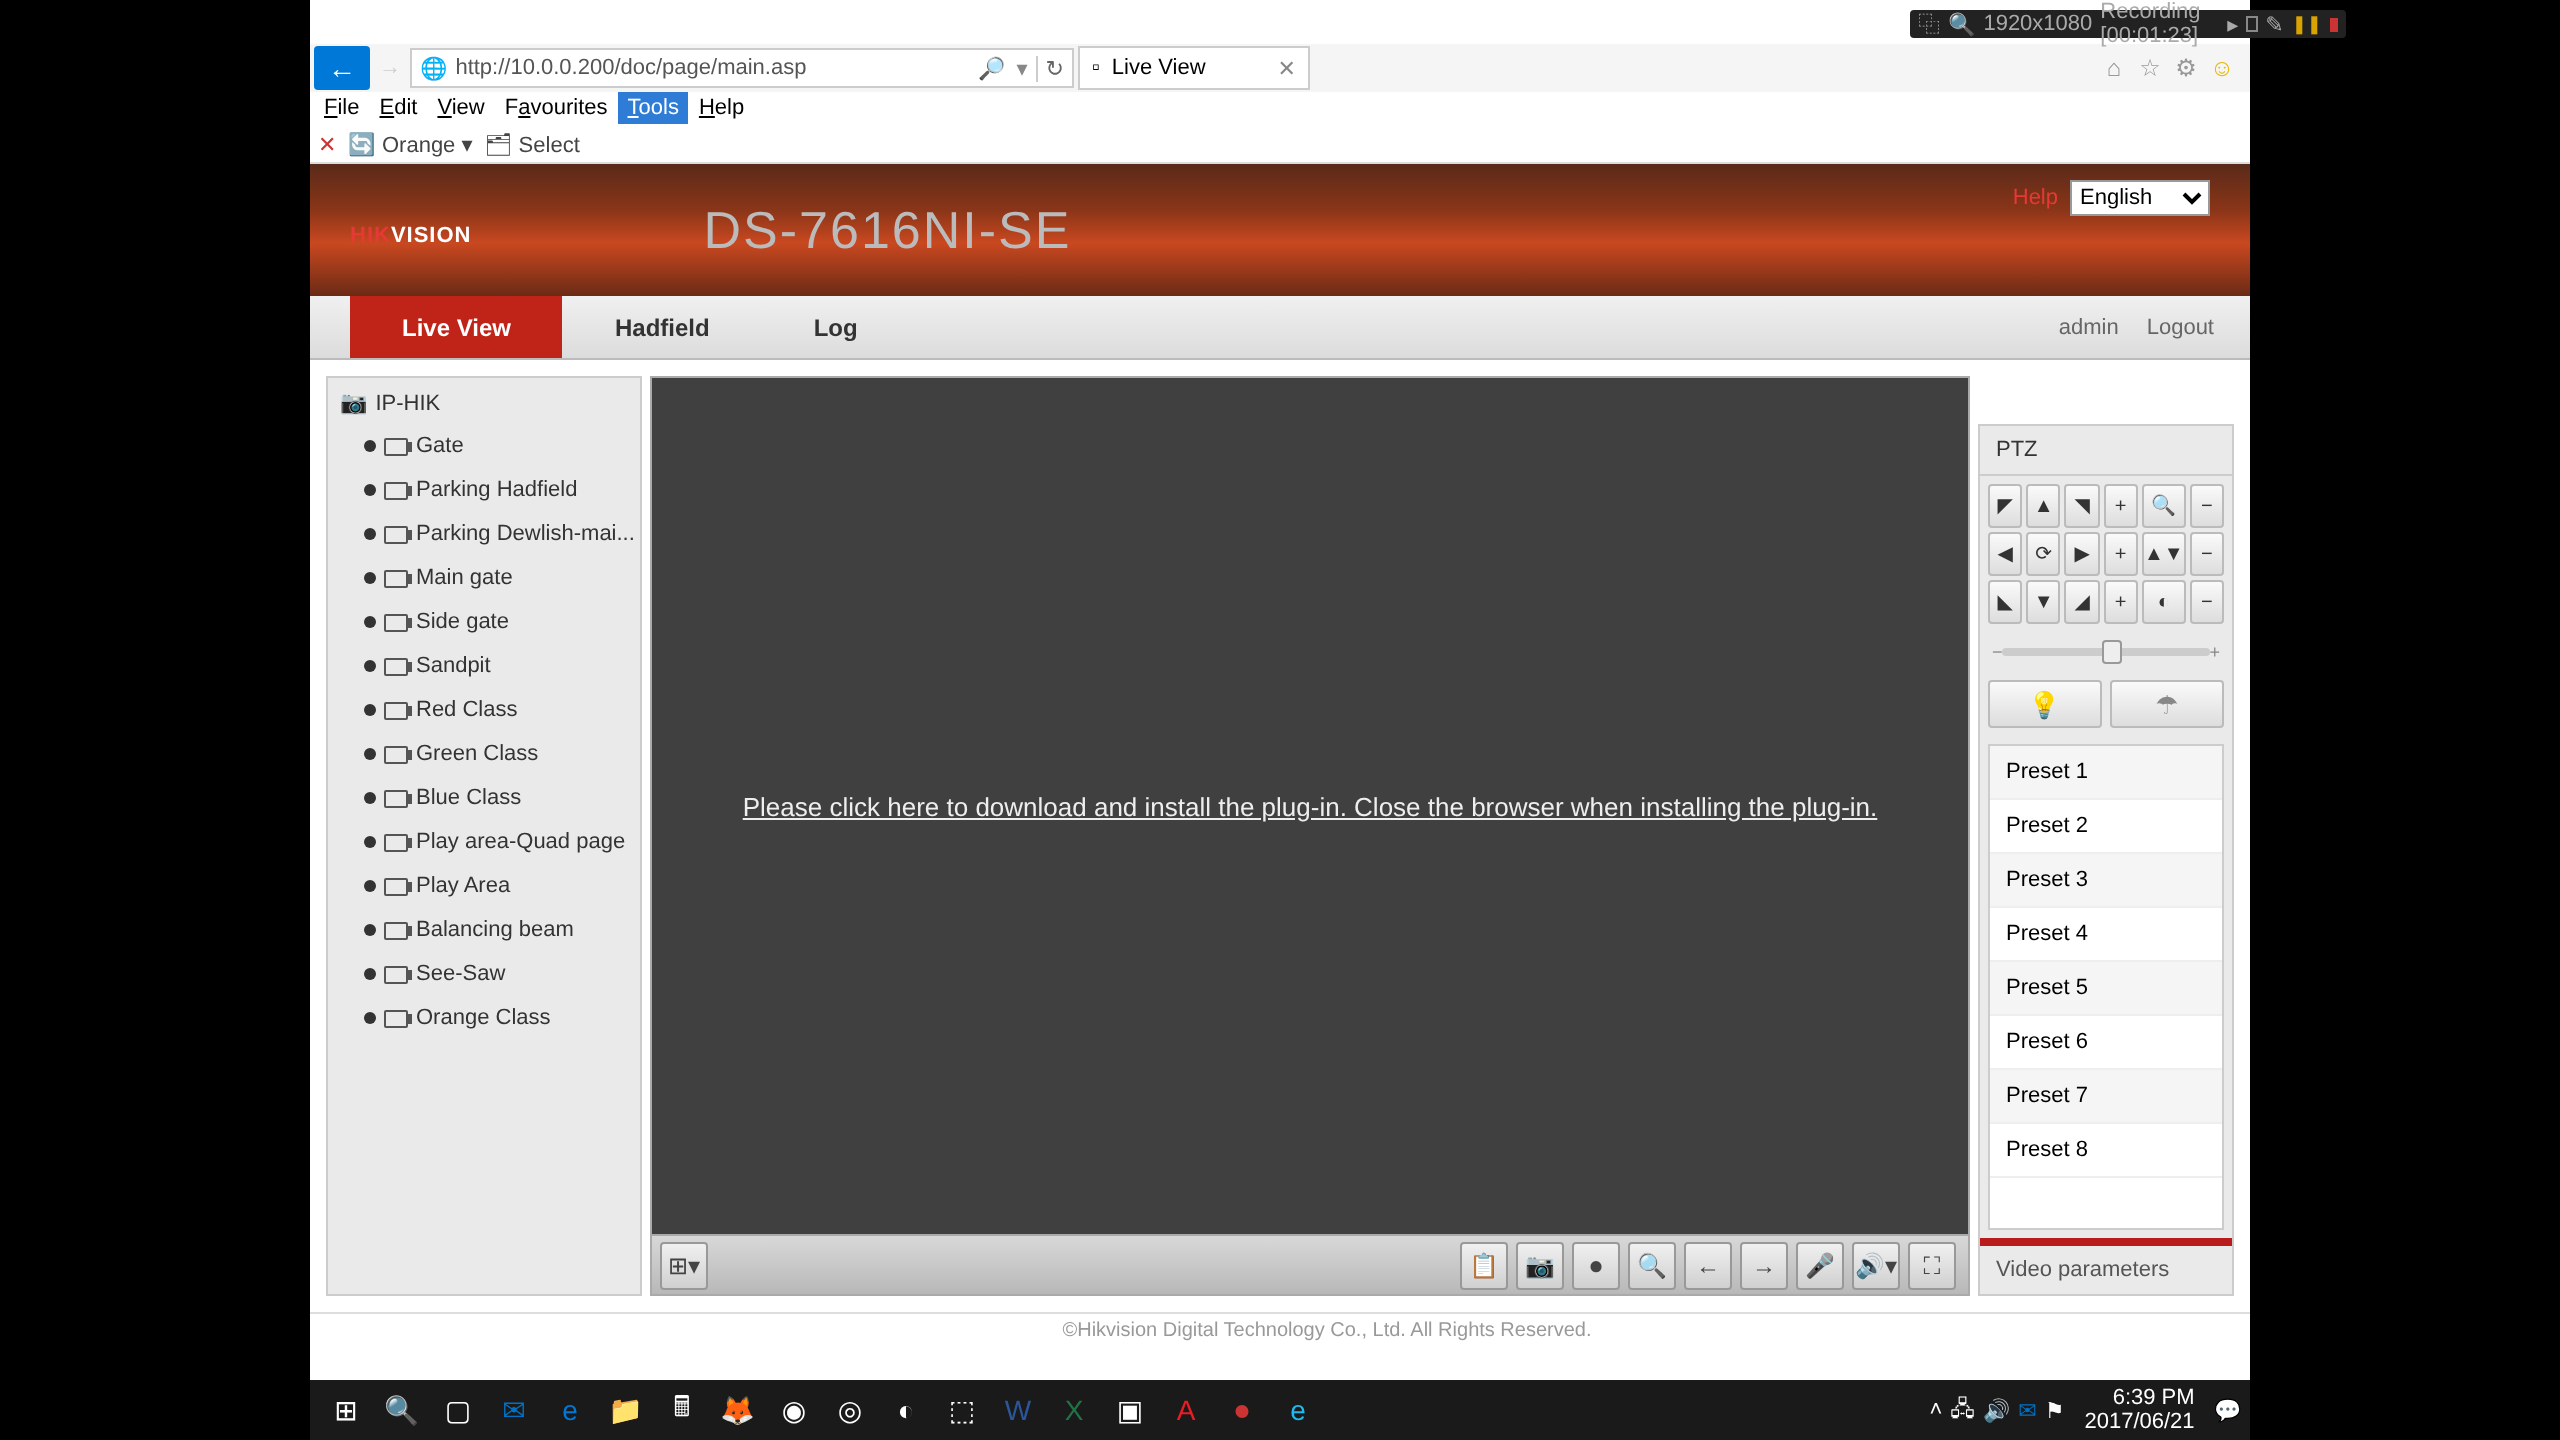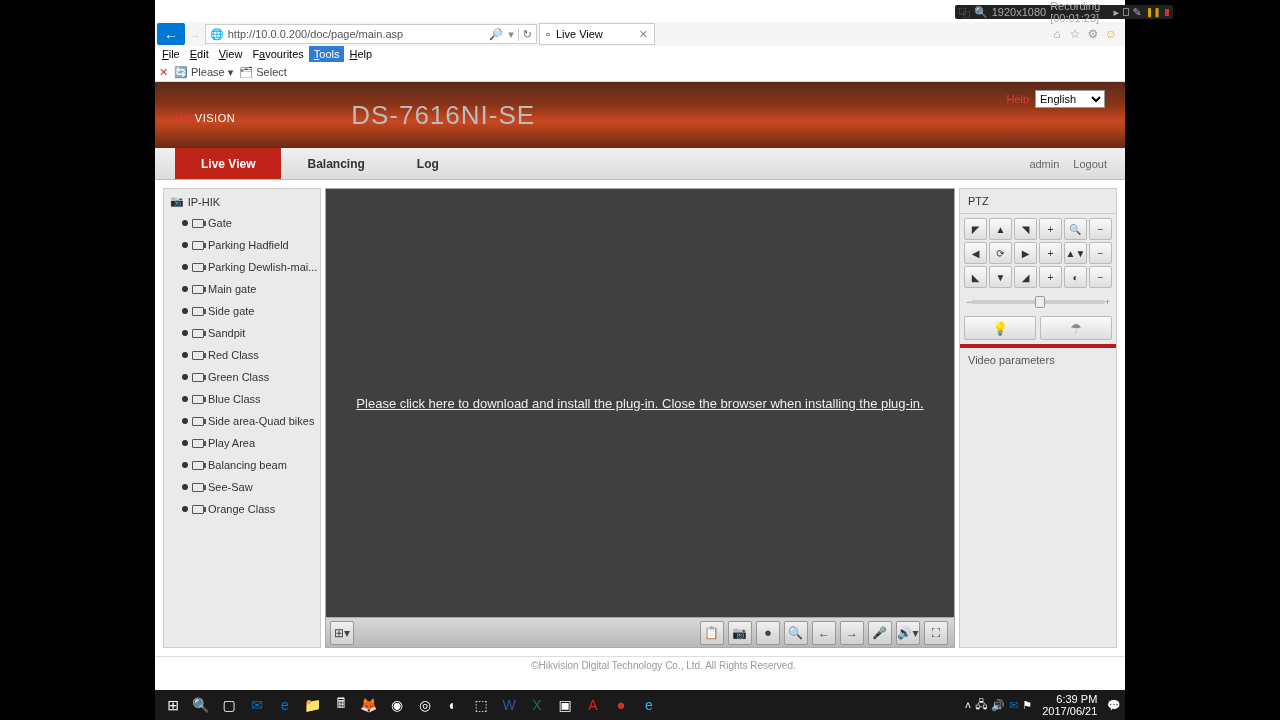--- a/index.html
+++ b/index.html
@@ -28,21 +28,21 @@
 .ie-menubar { height: 18px; display: flex; align-items: flex-start; gap: 0; padding-left: 2px; font-size: 11px; }
 .ie-menu-item { padding: 2px 5px; }
 .ie-menu-item.selected { background: #2e7cd6; color: #fff; }
 .ie-menu-item u { text-decoration: underline; }
 
 
 .ie-subbar { height: 18px; display: flex; align-items: center; gap: 6px; padding-left: 4px; font-size: 11px; color: #444; border-bottom: 1px solid #ddd; }
 
 
 .hik-header { height: 66px; background: linear-gradient(180deg, #5a2a1a 0%, #8a3518 35%, #c94820 60%, #6b2a15 100%); position: relative; display: flex; align-items: center; padding: 0 20px; color: #fff; }
-.hik-logo { font-size: 20px; font-weight: normal; letter-spacing: 0.5px; }
+.hik-logo { font-size: 20px; font-weight: bold; letter-spacing: 0.5px; }
 .hik-logo .hik { color: #e53935; }
 .hik-title { font-size: 26px; color: #bbb; margin-left: 116px; font-weight: normal; letter-spacing: 1px; }
 .hik-header-right { margin-left: auto; display: flex; align-items: center; gap: 6px; align-self: flex-start; margin-top: 8px; }
 .hik-help { color: #e53935; font-size: 11px; }
 .hik-lang { height: 18px; font-size: 11px; background: #fff; border: 1px solid #999; width: 70px; }
 
 
 .hik-nav { height: 32px; background: linear-gradient(180deg, #f0f0f0, #dcdcdc); display: flex; align-items: stretch; padding-left: 20px; border-bottom: 1px solid #bbb; }
 .hik-tab { padding: 0 26px; display: flex; align-items: center; font-size: 12px; font-weight: bold; color: #333; cursor: pointer; }
 .hik-tab.active { background: #c02418; color: #fff; }
@@ -62,21 +62,21 @@
 
 
 .video-area { flex: 1; display: flex; flex-direction: column; }
 .video-main { flex: 1; background: #404040; display: flex; align-items: center; justify-content: center; border: 1px solid #aaa; }
 .plugin-msg { color: #eee; font-size: 13px; text-decoration: underline; }
 .video-toolbar { height: 30px; background: linear-gradient(180deg, #d8d8d8, #b8b8b8); display: flex; align-items: center; padding: 0 4px; border: 1px solid #aaa; border-top: none; }
 .vt-btn { width: 24px; height: 24px; background: linear-gradient(180deg, #f0f0f0, #d0d0d0); border: 1px solid #999; border-radius: 2px; display: flex; align-items: center; justify-content: center; font-size: 12px; color: #444; margin-right: 2px; }
 .vt-right { margin-left: auto; display: flex; gap: 2px; }
 
 
-.ptz-panel { width: 158px; background: #eaeaea; border: 1px solid #ccc; display: flex; flex-direction: column; }
+.ptz-panel { width: 128px; background: #eaeaea; border: 1px solid #ccc; display: flex; flex-direction: column; margin-top: 24px; }
 .ptz-title { padding: 6px 8px; font-size: 11px; color: #333; border-bottom: 1px solid #ccc; }
 .ptz-grid { display: grid; grid-template-columns: repeat(6, 1fr); gap: 2px; padding: 4px; }
 .ptz-btn { height: 22px; background: linear-gradient(180deg, #fafafa, #ddd); border: 1px solid #bbb; border-radius: 2px; display: flex; align-items: center; justify-content: center; font-size: 10px; color: #333; }
 .ptz-slider { height: 20px; padding: 0 6px; display: flex; align-items: center; }
 .ptz-slider-track { height: 4px; background: #ccc; flex: 1; position: relative; border-radius: 2px; }
 .ptz-slider-thumb { position: absolute; left: 48%; top: -4px; width: 10px; height: 12px; background: #eee; border: 1px solid #999; border-radius: 2px; }
 .ptz-bottom-btns { display: flex; gap: 4px; padding: 4px; }
 .ptz-big-btn { flex: 1; height: 24px; background: linear-gradient(180deg, #fafafa, #ddd); border: 1px solid #bbb; border-radius: 2px; display: flex; align-items: center; justify-content: center; font-size: 13px; color: #888; }
 
 
@@ -156,40 +156,40 @@
     <span class="ie-menu-item"><u>F</u>ile</span>
     <span class="ie-menu-item"><u>E</u>dit</span>
     <span class="ie-menu-item"><u>V</u>iew</span>
     <span class="ie-menu-item">F<u>a</u>vourites</span>
     <span class="ie-menu-item selected"><u>T</u>ools</span>
     <span class="ie-menu-item"><u>H</u>elp</span>
   </div>
 
   <div class="ie-subbar">
     <span style="color:#c33">✕</span>
-    <span>🔄 <span>Please</span> ▾</span>
+    <span>🔄 <span>Orange</span> ▾</span>
     <span>🗂 <span>Select</span></span>
   </div>
 
   <div class="hik-header">
     <div class="hik-logo">
       <span class="hik">HIK</span><span style="color:#fff">VISION</span>
     </div>
     <div class="hik-title">DS-7616NI-SE</div>
     <div class="hik-header-right">
       <span class="hik-help">Help</span>
       <select class="hik-lang">
         <option>English</option>
       </select>
     </div>
   </div>
 
   <div class="hik-nav">
     <div class="hik-tab active">Live View</div>
-    <div class="hik-tab">Balancing</div>
+    <div class="hik-tab">Hadfield</div>
     <div class="hik-tab">Log</div>
     <div class="hik-nav-right">
       <span>admin</span>
       <span>Logout</span>
     </div>
   </div>
 
   <div class="hik-body">
 
     <div class="cam-panel">
@@ -239,21 +239,21 @@
             <span>Green Class</span>
           </div>
           <div class="cam-item">
             <span class="cam-bullet"></span>
             <span class="cam-ico"></span>
             <span>Blue Class</span>
           </div>
           <div class="cam-item">
             <span class="cam-bullet"></span>
             <span class="cam-ico"></span>
-            <span>Side area-Quad bikes</span>
+            <span>Play area-Quad page</span>
           </div>
           <div class="cam-item">
             <span class="cam-bullet"></span>
             <span class="cam-ico"></span>
             <span>Play Area</span>
           </div>
           <div class="cam-item">
             <span class="cam-bullet"></span>
             <span class="cam-ico"></span>
             <span>Balancing beam</span>
@@ -317,20 +317,30 @@
         <span style="color:#888;font-size:9px">−</span>
         <div class="ptz-slider-track">
             <div class="ptz-slider-thumb"></div>
           </div>
         <span style="color:#888;font-size:9px">+</span>
       </div>
       <div class="ptz-bottom-btns">
         <div class="ptz-big-btn">💡</div>
         <div class="ptz-big-btn">☂</div>
       </div>
+      <div class="preset-panel" id="preset-list">
+          <div class="preset-item alt">Preset 1</div>
+          <div class="preset-item">Preset 2</div>
+          <div class="preset-item alt">Preset 3</div>
+          <div class="preset-item">Preset 4</div>
+          <div class="preset-item alt">Preset 5</div>
+          <div class="preset-item">Preset 6</div>
+          <div class="preset-item alt">Preset 7</div>
+          <div class="preset-item">Preset 8</div>
+        </div>
       <div class="vid-params">Video parameters</div>
     </div>
   </div>
 
   <div class="hik-footer">©Hikvision Digital Technology Co., Ltd. All Rights Reserved.</div>
 </div>
 
 <div class="taskbar">
   <div class="tb-item">⊞</div>
   <div class="tb-item">🔍</div>

